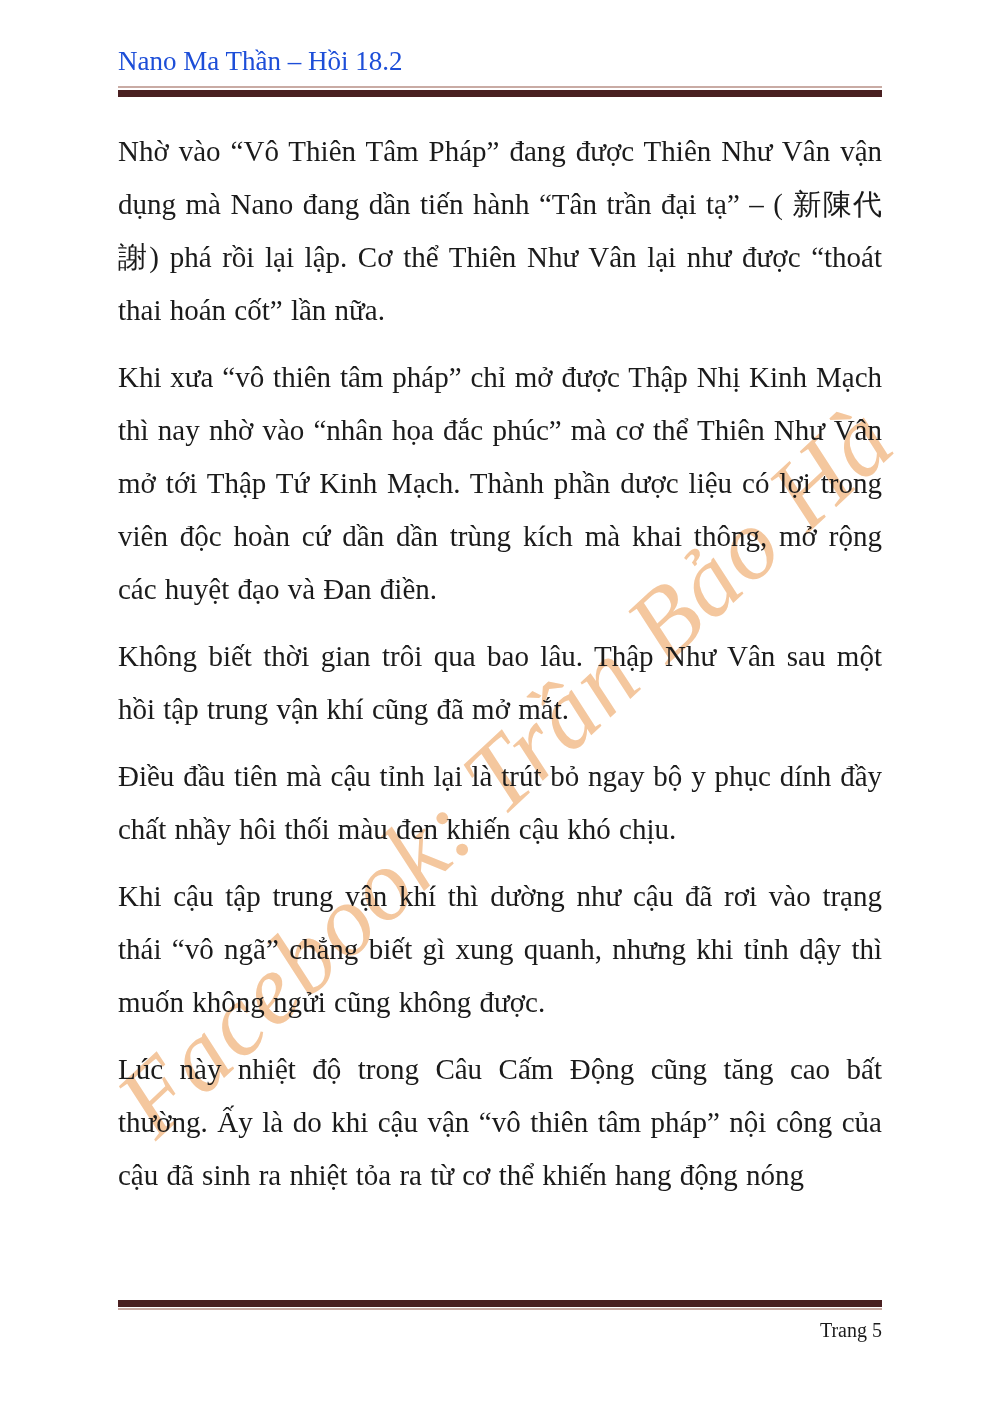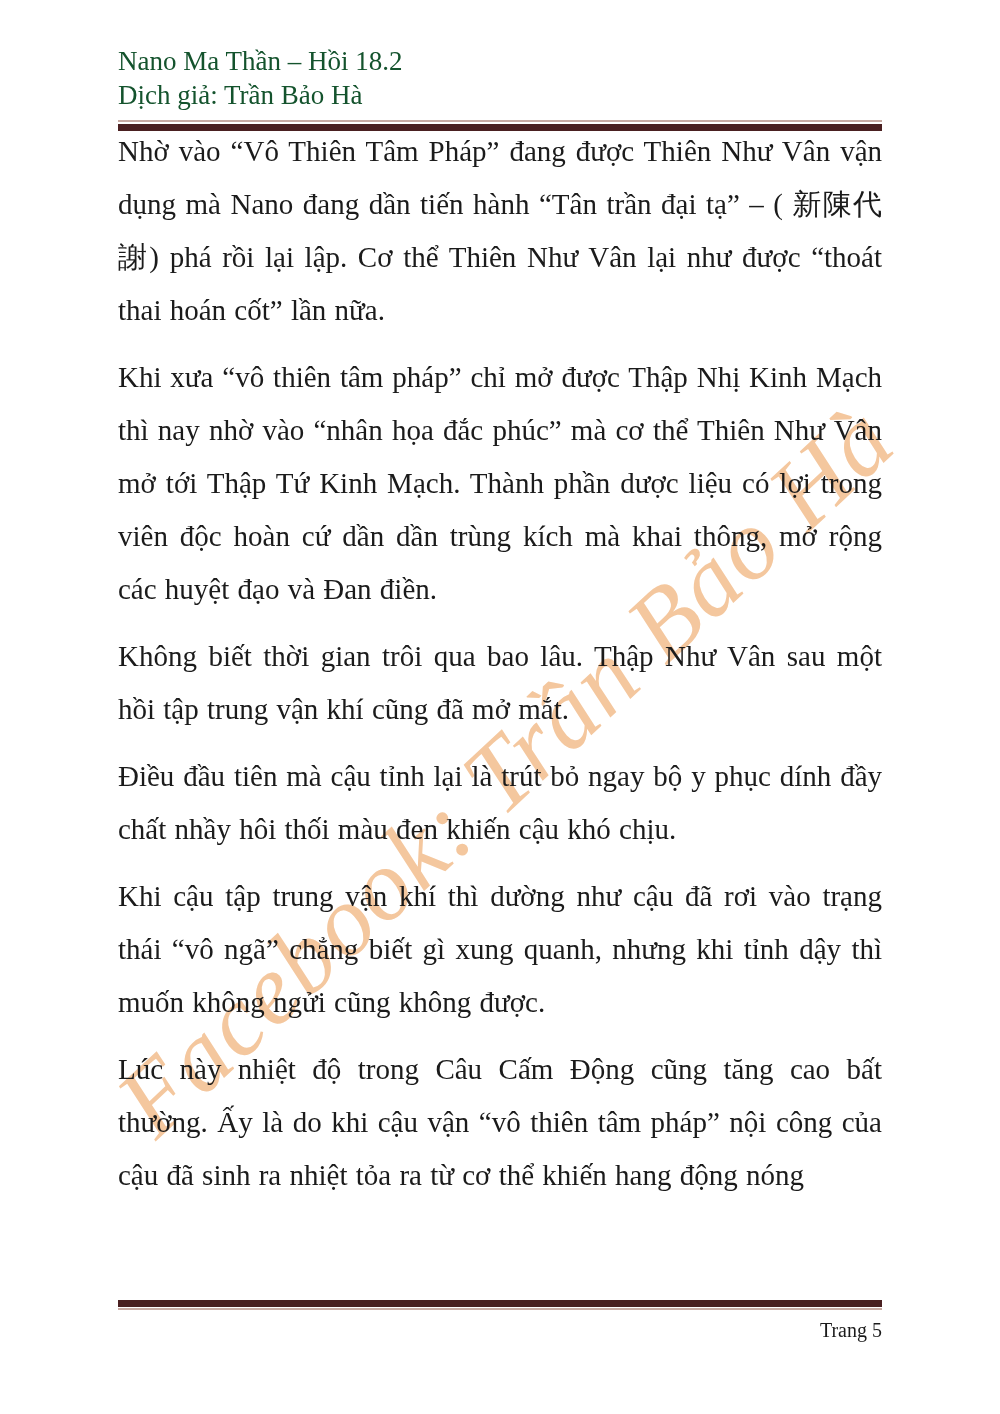--- a/index.html
+++ b/index.html
@@ -24,21 +24,21 @@
     z-index:0;
     letter-spacing:2px;
     user-select:none;
   }
 
   .header {
     position:absolute; top:44px; left:118px; right:118px; z-index:2;
   }
   .header-row {
     display:flex; justify-content:space-between; align-items:baseline;
-    font-size:27px; line-height:34px; color:#14532d;flex-direction:column;
+    font-size:27px; line-height:34px; color:#1d4ed8;
   }
   .rule { margin-top:8px; }
   .rule .light { height:2px; background:#c9aba4; }
   .rule .gap   { height:2px; background:#ffffff; }
   .rule .dark  { height:7px; background:#4a2021; }
 
   .body-text {
     position:absolute; top:112px; left:118px; right:118px; z-index:1;
   }
   .body-text p {
@@ -68,21 +68,20 @@
 </head>
 <body>
 
 <div id="page">
 
   <div class="watermark" style="color: rgb(244, 199, 158);">Facebook: Trần Bảo Hà</div>
 
   <div class="header">
     <div class="header-row">
       <span>Nano Ma Thần – Hồi 18.2</span>
-      <span>Dịch giả: Trần Bảo Hà</span>
     </div>
     <div class="rule">
       <div class="light"></div>
       <div class="gap"></div>
       <div class="dark"></div>
     </div>
   </div>
 
   <div class="body-text">
       <p>Nhờ vào “Vô Thiên Tâm Pháp” đang được Thiên Như Vân vận dụng mà Nano đang dần tiến hành “Tân trần đại tạ” – ( 新陳代謝) phá rồi lại lập. Cơ thể Thiên Như Vân lại như được “thoát thai hoán cốt” lần nữa.</p>

